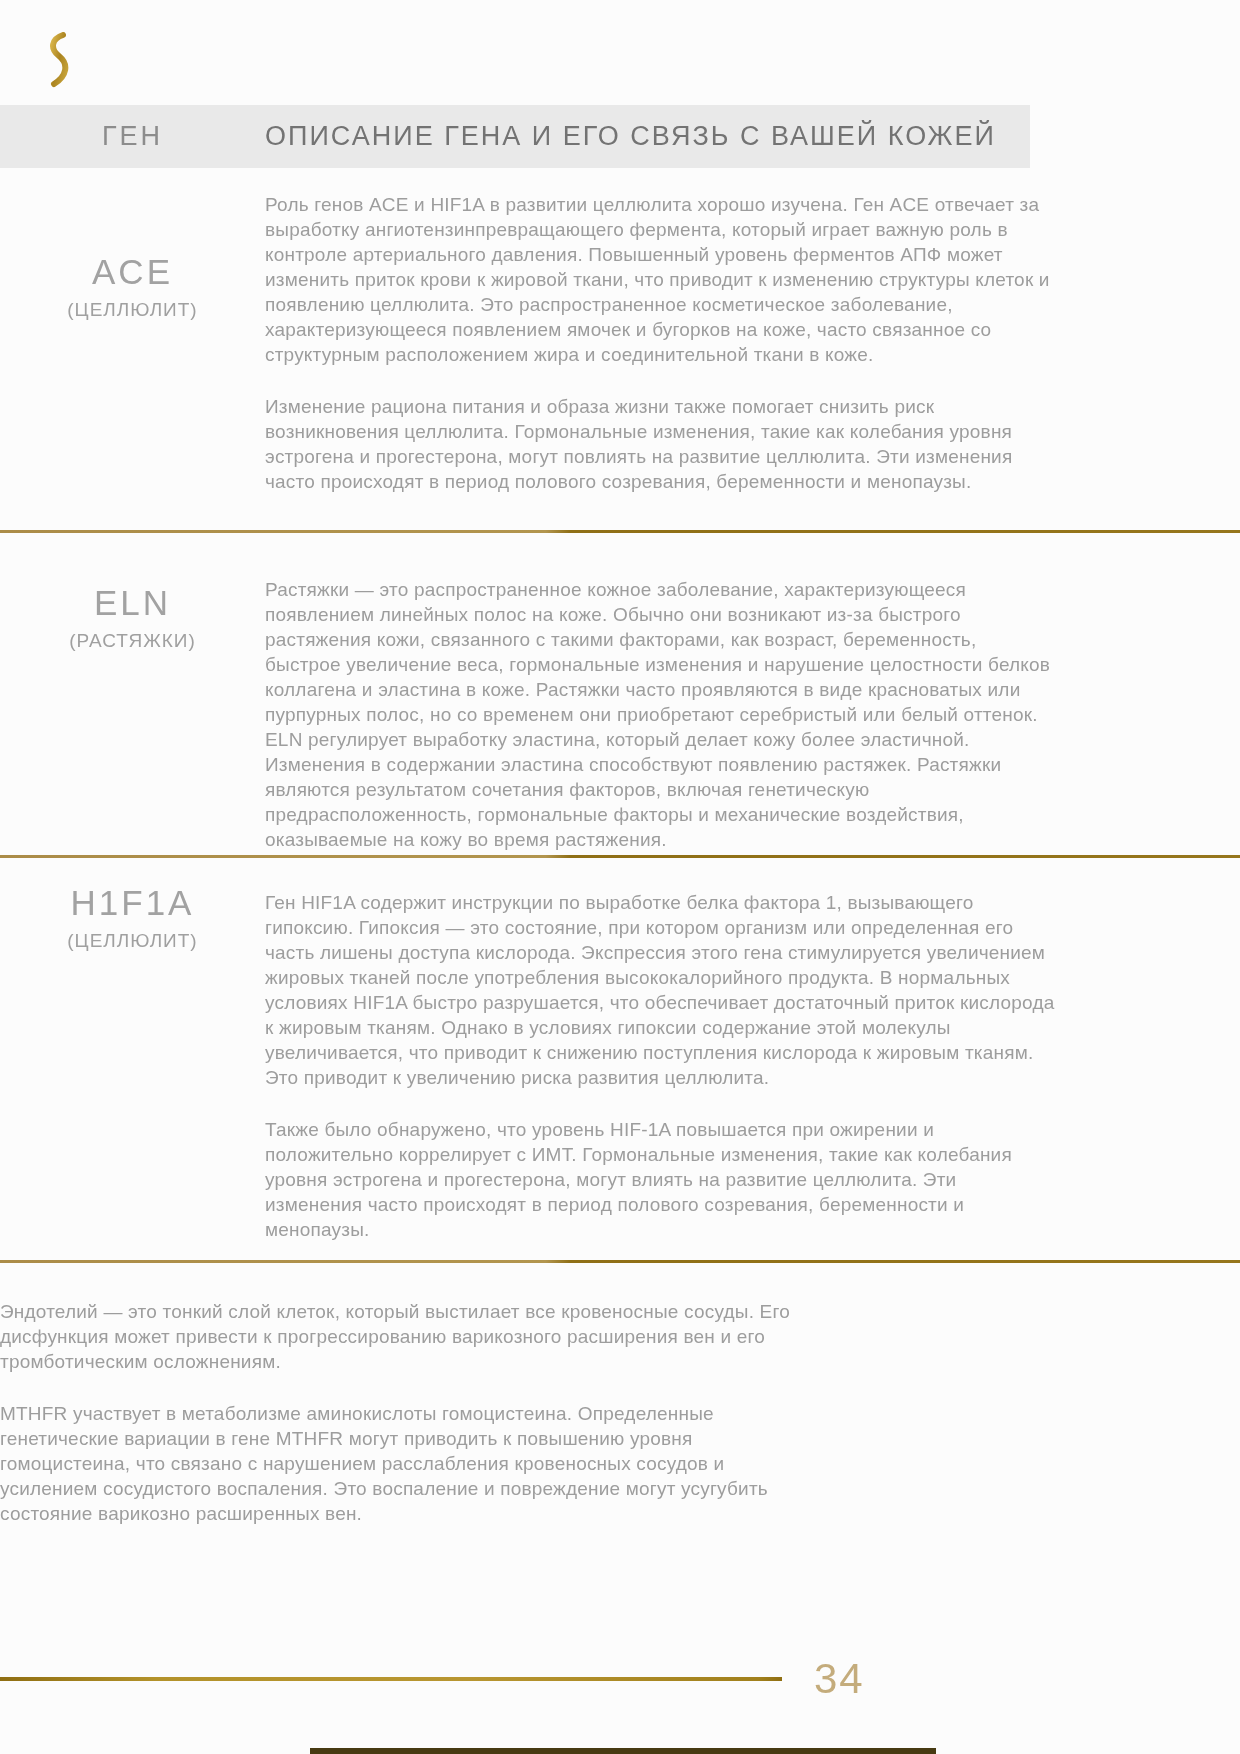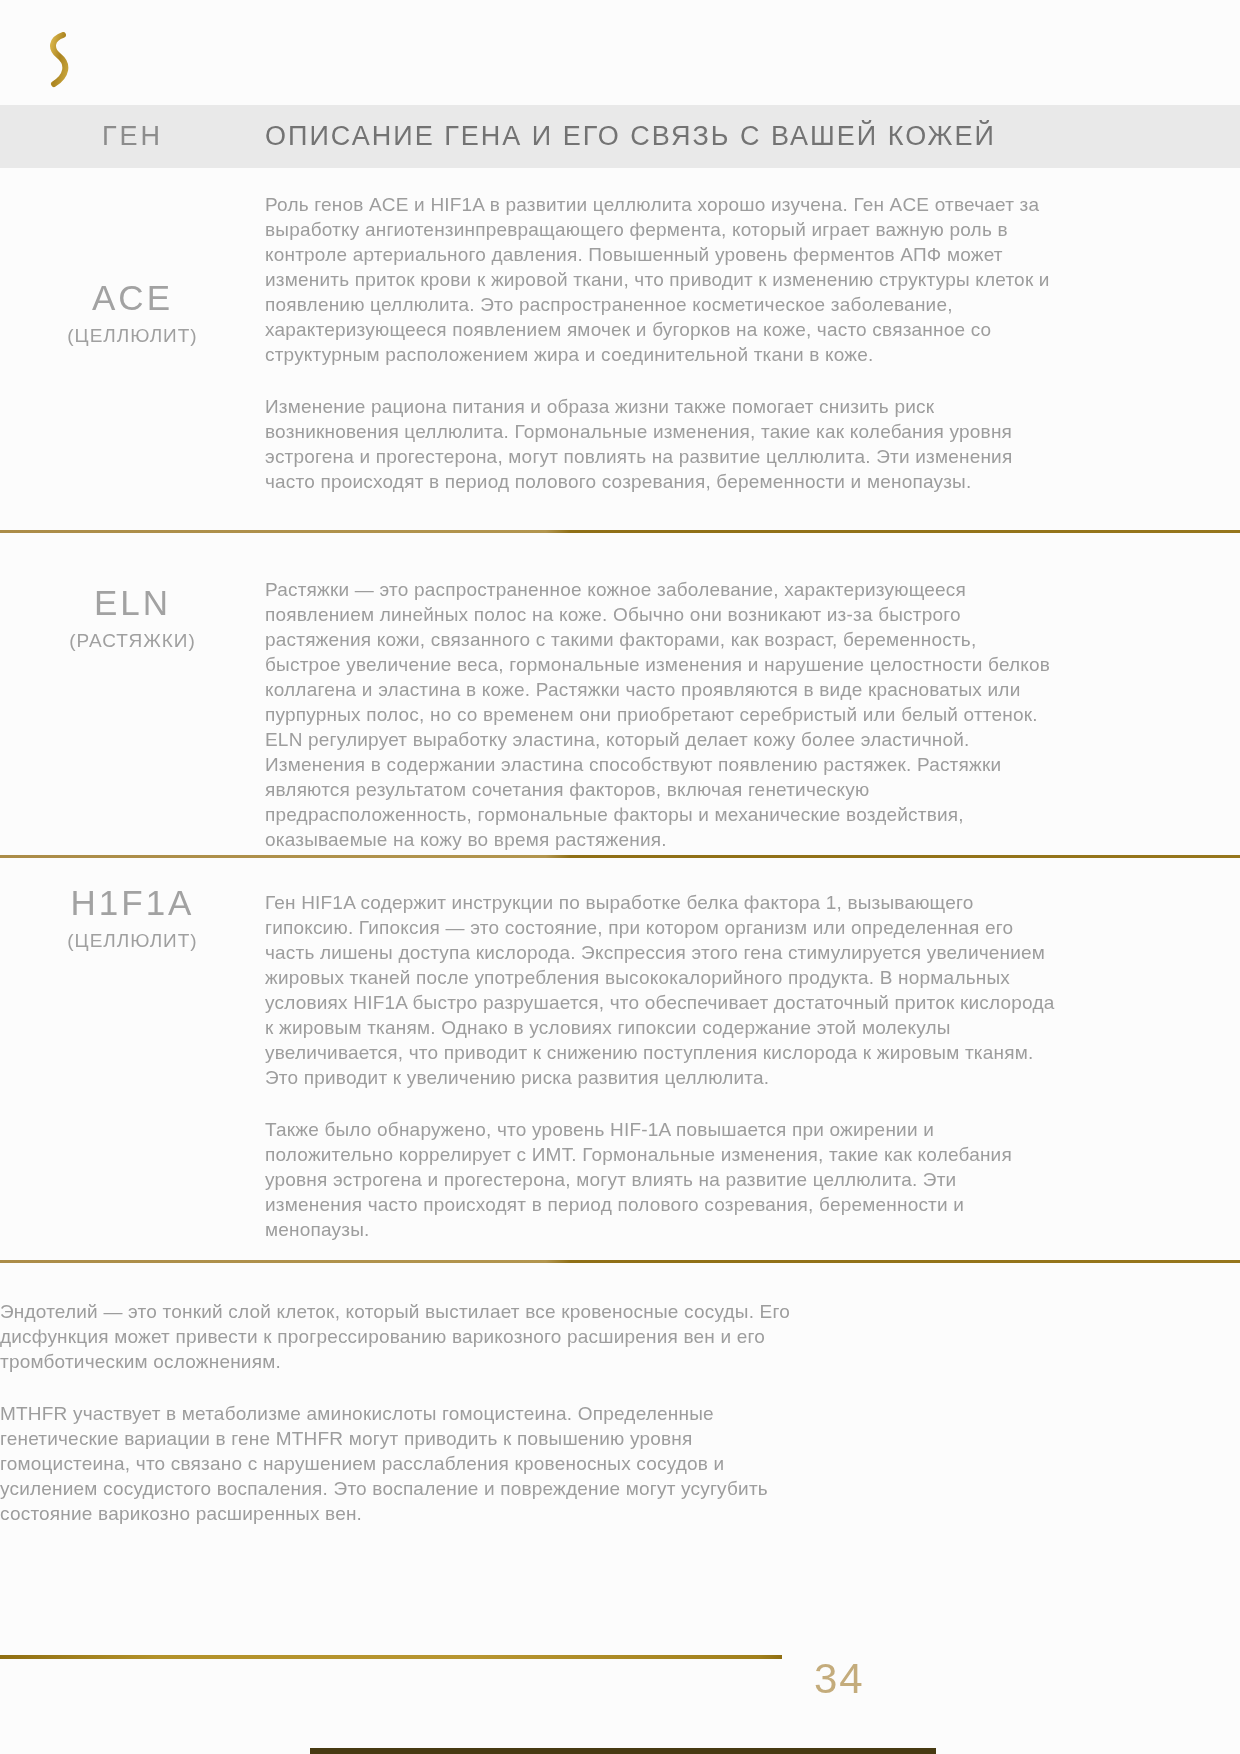--- a/index.html
+++ b/index.html
@@ -9,21 +9,21 @@
     background:#fcfcfc;
     font-family:"Liberation Sans", sans-serif;
     overflow:hidden;
   }
   .logo {
     position:absolute; top:32px; left:42px;
     width:32px; height:56px;
   }
   .header-band {
     position:absolute; top:105px; left:0;
-    width:1240px; height:63px;
+    width:1030px; height:63px;
     background:#e9e9e9;
     display:flex; align-items:center;
   }
   .gene-col-header {
     width:265px; flex:none; text-align:center;
     font-size:27px; font-weight:300; color:#8c8c8c; letter-spacing:3px;
   }
   .desc-col-header {
     font-size:27px; font-weight:300; color:#737373; letter-spacing:2px;
   }
@@ -44,32 +44,32 @@
     width:790px; color:#9d9d9d; font-size:19px; font-weight:300;
     line-height:25px; letter-spacing:0.2px;
   }
   .desc-cell p { margin-bottom:27px; }
   .desc-cell p:last-child { margin-bottom:0; }
 
   .row-ace  { min-height:362px; }
   .row-eln  { min-height:322px; }
   .row-h1f1a{ min-height:402px; }
   .row-mthfr{ min-height:382px; }
-  .row-ace  .gene-cell { padding-top:110px; }
+  .row-ace  .gene-cell { padding-top:84px; }
   .row-eln  .gene-cell { padding-top:50px; }
   .row-h1f1a .gene-cell{ padding-top:25px; }
   .row-mthfr .gene-cell{ padding-top:14px; }
   .row-ace  .desc-cell { padding-top:24px; }
   .row-eln  .desc-cell { padding-top:44px; }
   .row-h1f1a .desc-cell{ padding-top:32px; }
   .row-mthfr .desc-cell{ padding-top:36px; }
 
   .footer {
     position:absolute; top:1655px; left:0; width:1036px;
-    display:flex; align-items:flex-start;
+    display:flex; align-items:center;
   }
   .footer-line {
     width:782px; height:4px; flex:none;
     background:linear-gradient(to right,#8f6e12,#b3922a 20%,#b89631 60%,#a1801c 97%,#8f6e12);
   }
   .page-number {
     margin-left:32px;
     font-size:42px; font-weight:300; color:#c4ac7c; letter-spacing:2px;
   }
   .bottom-edge-bar {

